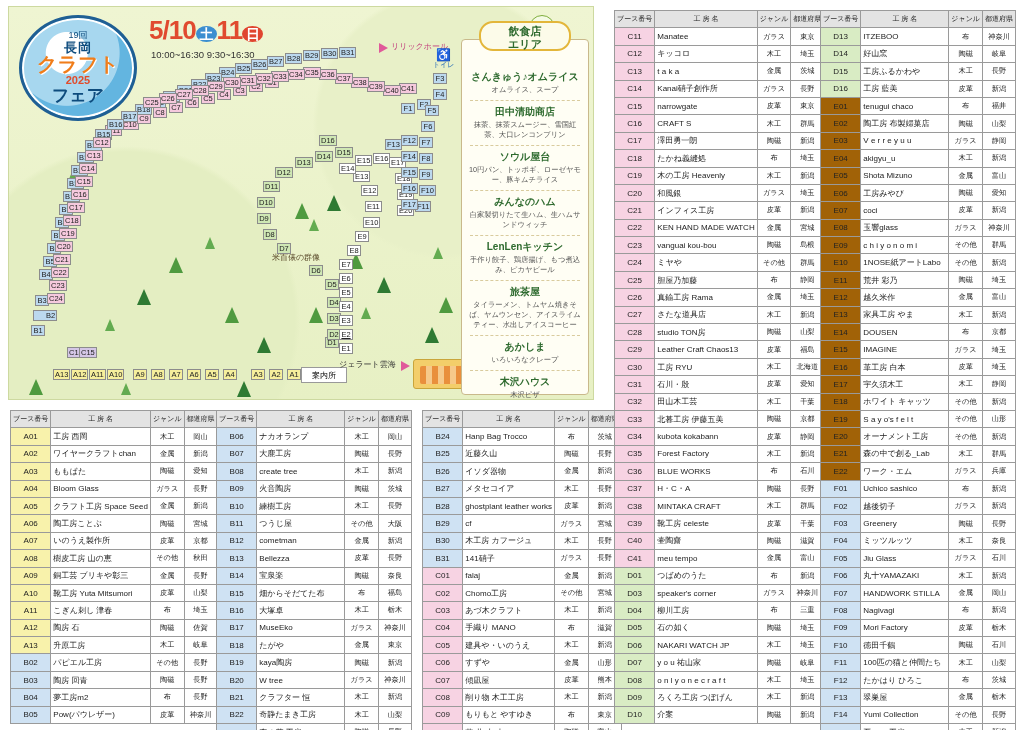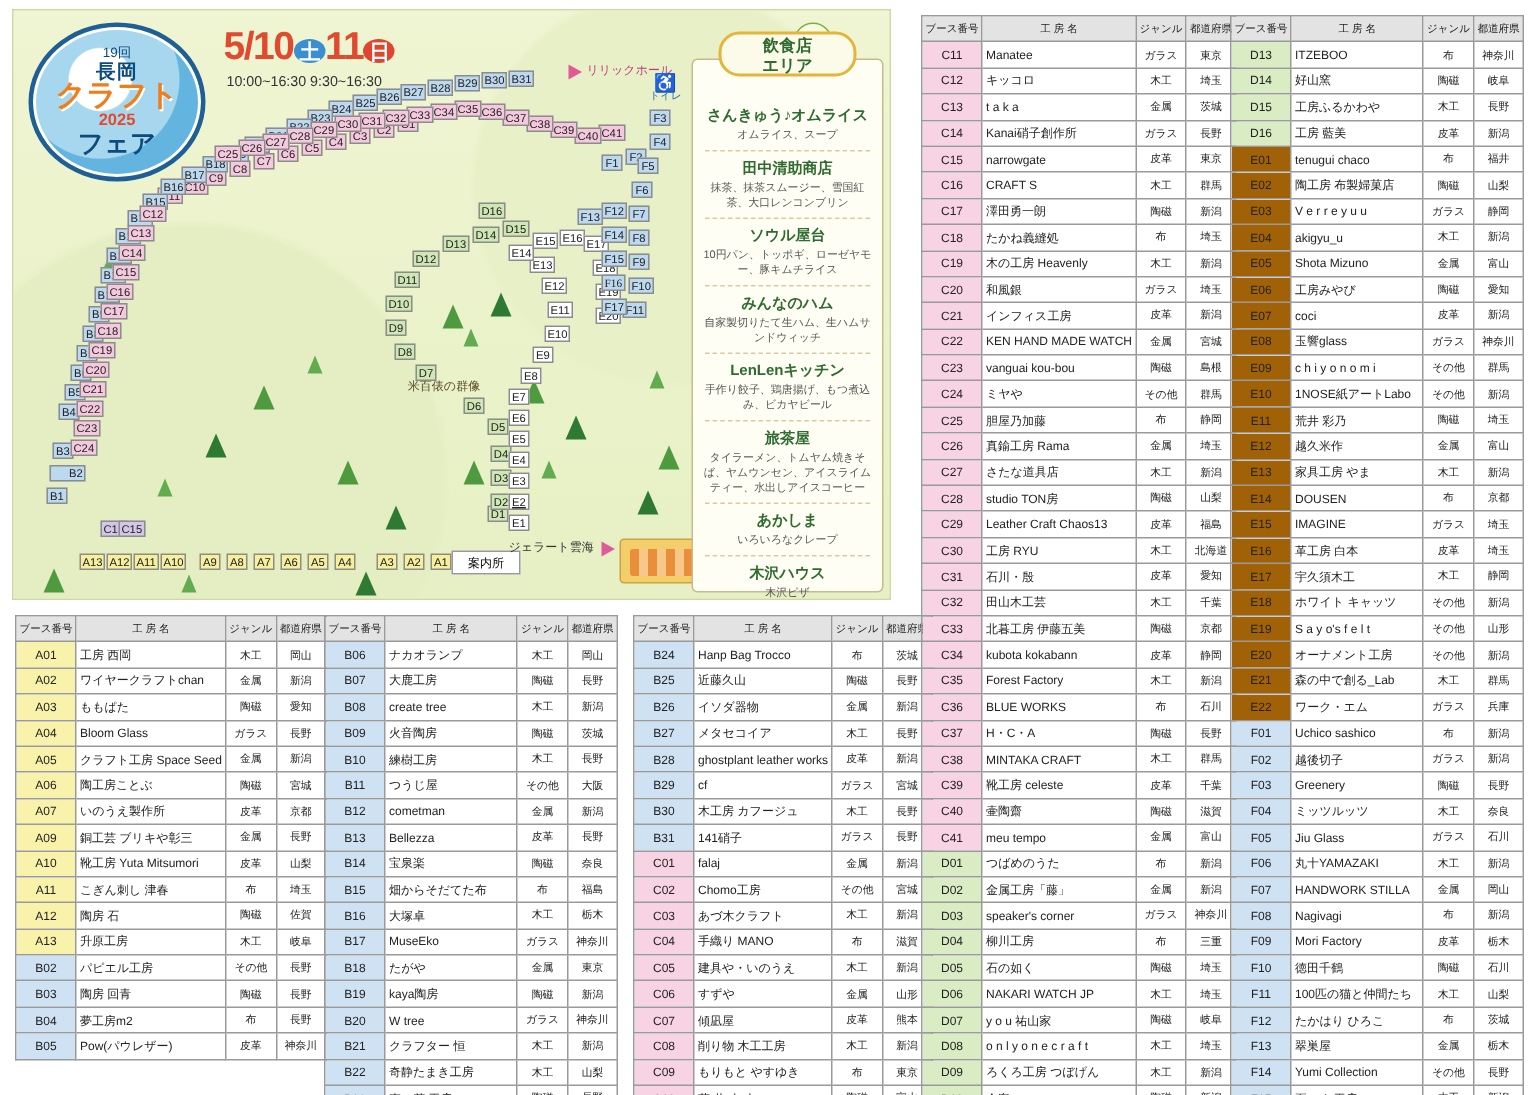--- a/index.html
+++ b/index.html
@@ -311,21 +311,21 @@
         <div class="bx c-blue" style="left: 412px; top: 114px;">F6</div>
         <div class="bx c-blue" style="left: 410px; top: 130px;">F7</div>
         <div class="bx c-blue" style="left: 410px; top: 146px;">F8</div>
         <div class="bx c-blue" style="left: 410px; top: 162px;">F9</div>
         <div class="bx c-blue" style="left: 410px; top: 178px;">F10</div>
         <div class="bx c-blue" style="left: 406px; top: 194px;">F11</div>
         <div class="bx c-blue" style="left: 392px; top: 128px;">F12</div>
         <div class="bx c-blue" style="left: 376px; top: 132px;">F13</div>
         <div class="bx c-blue" style="left: 392px; top: 144px;">F14</div>
         <div class="bx c-blue" style="left: 392px; top: 160px;">F15</div>
-        <div class="bx c-blue" style="left: 392px; top: 176px; font-family: Liberation Serif, serif;">F16</div>
+        <div class="bx c-blue" style="left: 392px; top: 176px;">F16</div>
         <div class="bx c-blue" style="left: 392px; top: 192px;">F17</div>
         <div class="bx c-pink" style="left: 390px; top: 76px;">C41</div>
         <div class="bx c-pink" style="left: 374px; top: 78px;">C40</div>
         <div class="bx c-pink" style="left: 358px; top: 74px;">C39</div>
         <div class="bx c-pink" style="left: 342px; top: 70px;">C38</div>
         <div class="bx c-pink" style="left: 326px; top: 66px;">C37</div>
         <div class="bx c-pink" style="left: 310px; top: 62px;">C36</div>
         <div class="bx c-pink" style="left: 294px; top: 60px;">C35</div>
         <div class="bx c-pink" style="left: 278px; top: 62px;">C34</div>
         <div class="bx c-pink" style="left: 262px; top: 64px;">C33</div>
@@ -435,20 +435,26 @@
           <td class="col-genre">陶磁</td>
           <td class="col-pref">宮城</td>
         </tr>
         <tr class="r-yellow">
           <td class="col-code">A07</td>
           <td class="col-name">いのうえ製作所</td>
           <td class="col-genre">皮革</td>
           <td class="col-pref">京都</td>
         </tr>
         <tr class="r-yellow">
+          <td class="col-code">A08</td>
+          <td class="col-name">樹皮工房 山の恵</td>
+          <td class="col-genre">その他</td>
+          <td class="col-pref">秋田</td>
+        </tr>
+        <tr class="r-yellow">
           <td class="col-code">A09</td>
           <td class="col-name">銅工芸 ブリキや彰三</td>
           <td class="col-genre">金属</td>
           <td class="col-pref">長野</td>
         </tr>
         <tr class="r-yellow">
           <td class="col-code">A10</td>
           <td class="col-name">靴工房 Yuta Mitsumori</td>
           <td class="col-genre">皮革</td>
           <td class="col-pref">山梨</td>
@@ -933,26 +939,20 @@
         <tr class="r-pink">
           <td class="col-code">C41</td>
           <td class="col-name">meu tempo</td>
           <td class="col-genre">金属</td>
           <td class="col-pref">富山</td>
         </tr>
         <tr class="r-green">
           <td class="col-code">D01</td>
           <td class="col-name">つばめのうた</td>
           <td class="col-genre">布</td>
-          <td class="col-pref">新潟</td>
-        </tr>
-        <tr class="r-green">
-          <td class="col-code">D02</td>
-          <td class="col-name">金属工房「藤」</td>
-          <td class="col-genre">金属</td>
           <td class="col-pref">新潟</td>
         </tr>
         <tr class="r-green">
           <td class="col-code">D03</td>
           <td class="col-name">speaker's corner</td>
           <td class="col-genre">ガラス</td>
           <td class="col-pref">神奈川</td>
         </tr>
         <tr class="r-green">
           <td class="col-code">D04</td>

